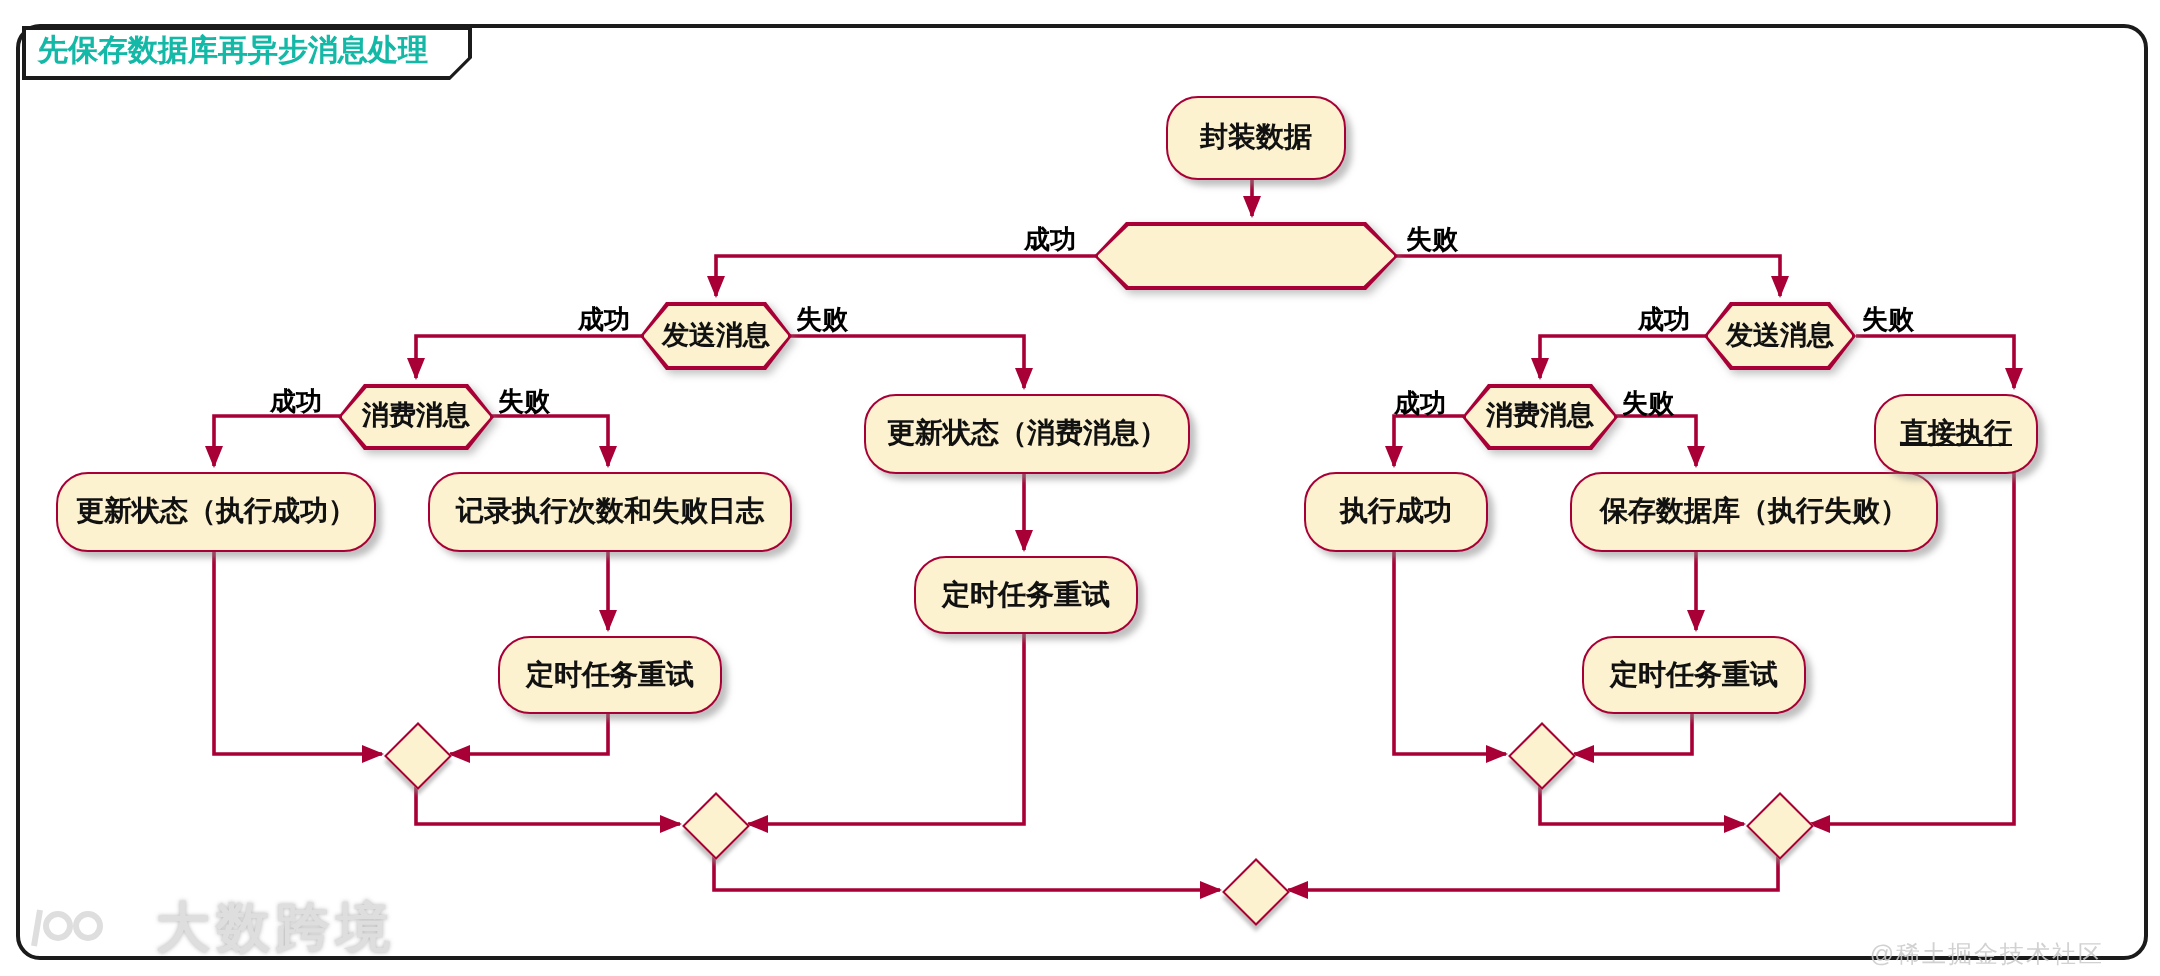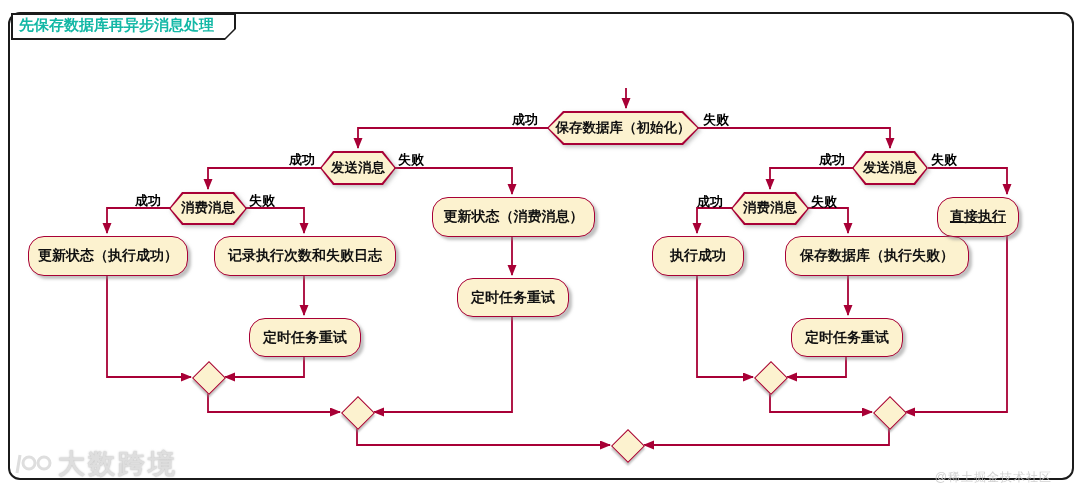--- a/index.html
+++ b/index.html
@@ -58,21 +58,21 @@
   }
   
   .elabel{
     position:absolute;font-size:13px;font-weight:700;color:#000;z-index:4;white-space:nowrap;
   }
   
   svg.edges{position:absolute;inset:0;z-index:2;}
   svg.edges polyline{fill:none;stroke:#A80036;stroke-width:1.8;}
   
   .wm-left{
-    position:absolute;left:14px;bottom:6px;display:flex;align-items:center;gap:4px;
+    position:absolute;left:14px;bottom:6px;display:flex;align-items:center;gap:24px;
     color:#d2d2d2;z-index:6;justify-content:center;
   }
   .wm-left .wm-text{
     font-size:27px;font-weight:bold;letter-spacing:3px;color:#dedede;
     text-shadow:0 0 2px rgba(120,120,120,0.55);
   }
   .wm-right{
     position:absolute;right:28px;bottom:2px;font-size:12px;color:#c9c9c9;
     opacity:0.85;z-index:6;letter-spacing:1px;
   }
@@ -114,25 +114,27 @@
     <polyline points="808,208 848,208 848,233" marker-end="url(#arr)"></polyline>
     <polyline points="848,274 848,315" marker-end="url(#arr)"></polyline>
     <polyline points="697,274 697,377 753,377" marker-end="url(#arr)"></polyline>
     <polyline points="846,355 846,377 787,377" marker-end="url(#arr)"></polyline>
     <polyline points="770,391 770,412 872,412" marker-end="url(#arr)"></polyline>
     <polyline points="1007,236 1007,412 905,412" marker-end="url(#arr)"></polyline>
     <polyline points="357,427 357,445 610,445" marker-end="url(#arr)"></polyline>
     <polyline points="889,427 889,445 644,445" marker-end="url(#arr)"></polyline>
   </svg>
 
+  <div class="node" style="left:583px;top:48px;width:88px;height:40px;">
+    <span>封装数据</span>
+  </div>
 
   <div class="hex hx-wide" style="left:547px;top:111px;width:152px;height:34px;">
     <div class="hx-border"></div>
     <div class="hx-fill"></div>
-    <span>保存数据库（初始化）</span>
   </div>
 
   <div class="hex hx-small" style="left:320px;top:151px;width:76px;height:34px;">
     <div class="hx-border"></div>
     <div class="hx-fill"></div>
     <span>发送消息</span>
   </div>
 
   <div class="hex hx-small" style="left:169px;top:192px;width:78px;height:33px;">
     <div class="hx-border"></div>

